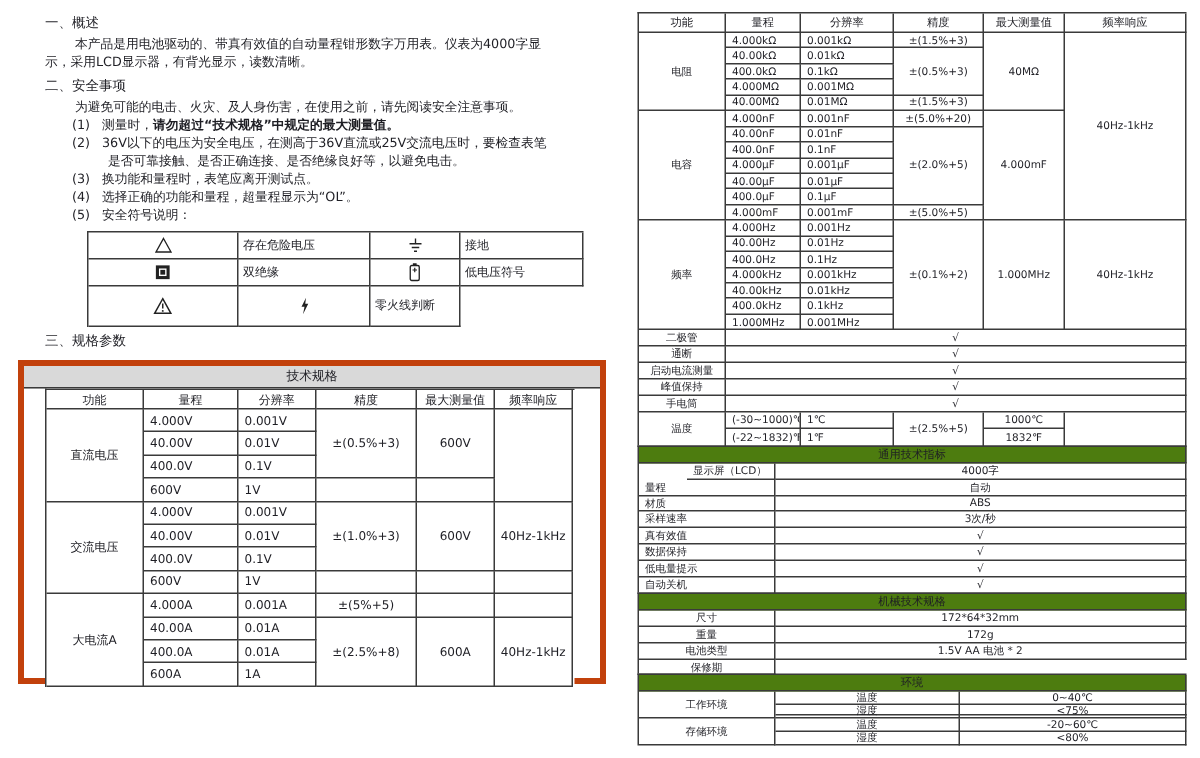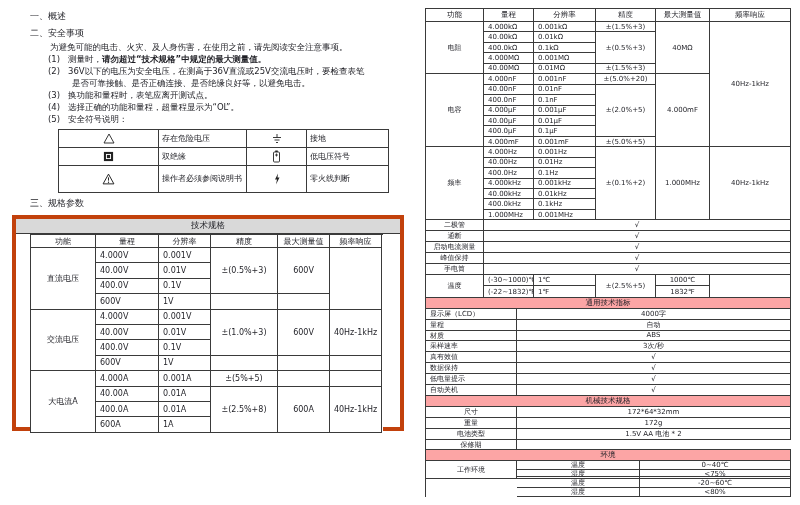--- a/index.html
+++ b/index.html
@@ -37,31 +37,35 @@
   .lgrid{grid-template-columns:65px 63px 52px 67px 52px 52px;
          grid-template-rows:13px repeat(12,15.4px);margin-left:14px;width:352px;font-size:8px;}
   
   .col-right{position:absolute;left:425px;top:8px;width:366px;}
   .rgrid{grid-template-columns:58px 50px 62px 60px 54px 1fr;
          grid-template-rows:13px repeat(19,10.45px) repeat(5,10.9px) repeat(2,11.5px);
          width:366px;font-size:7px;box-sizing:border-box;}
   .kv{width:366px;box-sizing:border-box;margin-top:-1px;font-size:7px;}
   .kv2{grid-template-columns:91px 1fr;}
   .kv3{grid-template-columns:91px 123px 1fr;}
-  .sechead{background:#fca5a5;font-size:7.5px;}
+  .sechead{background:#4d7c0f;font-size:7.5px;}
   .hd{font-size:7.5px;}
   .lgrid .hd{font-size:8px;}
 </style>
 </head>
 <body>
 
 <div class="page">
 
   <div class="col-left">
     <div class="h">一、概述</div>
+    <div id="overview">
+        <div class="pline ind1">本产品是用电池驱动的、带真有效值的自动量程钳形数字万用表。仪表为4000字显</div>
+        <div class="pline">示，采用LCD显示器，有背光显示，读数清晰。</div>
+      </div>
     <div class="h">二、安全事项</div>
     <div class="pind">为避免可能的电击、火灾、及人身伤害，在使用之前，请先阅读安全注意事项。</div>
     <div id="safety-items">
         <div class="item"><span class="no">(1)</span><span>测量时，</span><span class="bd">请勿超过“技术规格”中规定的最大测量值。</span></div>
         <div class="item"><span class="no">(2)</span><span>36V以下的电压为安全电压，在测高于36V直流或25V交流电压时，要检查表笔</span></div>
         <div class="cont">是否可靠接触、是否正确连接、是否绝缘良好等，以避免电击。</div>
         <div class="item"><span class="no">(3)</span><span>换功能和量程时，表笔应离开测试点。</span></div>
         <div class="item"><span class="no">(4)</span><span>选择正确的功能和量程，超量程显示为“OL”。</span></div>
         <div class="item"><span class="no">(5)</span><span>安全符号说明：</span></div>
       </div>
@@ -99,21 +103,20 @@
           </svg>
         </div>
         <div class="c txt r1" style="white-space: normal;">低电压符号</div>
         <div class="c icon r3">
           <svg width="13" height="12" viewBox="0 0 24 22">
             <path d="M12 2 L22 20 H2 Z" fill="none" stroke="#222" stroke-width="1.8"></path>
             <line x1="12" y1="8" x2="12" y2="14" stroke="#222" stroke-width="1.8"></line>
             <circle cx="12" cy="17" r="1.2" fill="#222"></circle>
           </svg>
         </div>
-        <div class="c txt r3" style="white-space: normal;">操作者必须参阅说明书</div>
         <div class="c icon r3">
           <svg width="8" height="12" viewBox="0 0 16 24">
             <path d="M10 1 L4 13 H8 L6 23 L13 9 H9 Z" fill="#222"></path>
           </svg>
         </div>
         <div class="c txt r3" style="white-space: normal;">零火线判断</div>
       </div>
     <div class="h">三、规格参数</div>
     <div class="specbox">
       <div class="spectitle">技术规格</div>
@@ -249,21 +252,21 @@
         <div class="c l" style="grid-area: 27 / 2;">(-22~1832)℉</div>
         <div class="c l" style="grid-area: 27 / 3;">1℉</div>
         <div class="c" style="grid-area: 26 / 4 / span 2;">±(2.5%+5)</div>
         <div class="c" style="grid-area: 26 / 5;">1000℃</div>
         <div class="c" style="grid-area: 27 / 5;">1832℉</div>
         <div class="c" style="grid-area: 26 / 6 / span 2;"></div>
       </div>
     <div id="kv-blocks">
         <div class="grid kv kv2" style="grid-template-rows: 11px repeat(8, 10.9px);">
           <div class="c sechead" style="grid-area: 1 / 1 / auto / span 2;">通用技术指标</div>
-          <div class="c l" style="grid-area: 2 / 1;">显示屏（LCD）</div>
+          <div class="c l" style="grid-area: 2 / 1; margin-left: 32px;">显示屏（LCD）</div>
           <div class="c" style="grid-area: 2 / 2; text-align: center;">4000字</div>
           <div class="c l" style="grid-area: 3 / 1;">量程</div>
           <div class="c" style="grid-area: 3 / 2;">自动</div>
           <div class="c l" style="grid-area: 4 / 1;">材质</div>
           <div class="c" style="grid-area: 4 / 2;">ABS</div>
           <div class="c l" style="grid-area: 5 / 1;">采样速率</div>
           <div class="c" style="grid-area: 5 / 2;">3次/秒</div>
           <div class="c l" style="grid-area: 6 / 1;">真有效值</div>
           <div class="c" style="grid-area: 6 / 2;">√</div>
           <div class="c l" style="grid-area: 7 / 1;">数据保持</div>
@@ -284,20 +287,21 @@
           <div class="c" style="grid-area: 5 / 1;">保修期</div>
           <div class="c" style="grid-area: 5 / 2; margin-top: 36px;">一年</div>
         </div>
         <div class="grid kv kv3" style="grid-template-rows: 11px repeat(4, 9px);">
           <div class="c" style="grid-area: 2 / 1 / span 2;">工作环境</div>
           <div class="c sechead" style="grid-area: 1 / 1 / auto / span 3;">环境</div>
           <div class="c" style="grid-area: 2 / 2;">温度</div>
           <div class="c" style="grid-area: 2 / 3;">0~40℃</div>
           <div class="c" style="grid-area: 3 / 2;">湿度</div>
           <div class="c" style="grid-area: 3 / 3;">&lt;75%</div>
+          <div class="c" style="grid-area: 4 / 1 / span 2;">存储环境</div>
           <div class="c" style="grid-area: 4 / 2;">温度</div>
           <div class="c" style="grid-area: 4 / 3;">-20~60℃</div>
           <div class="c" style="grid-area: 5 / 2;">湿度</div>
           <div class="c" style="grid-area: 5 / 3;">&lt;80%</div>
         </div>
       </div>
   </div>
 
 </div>
 

